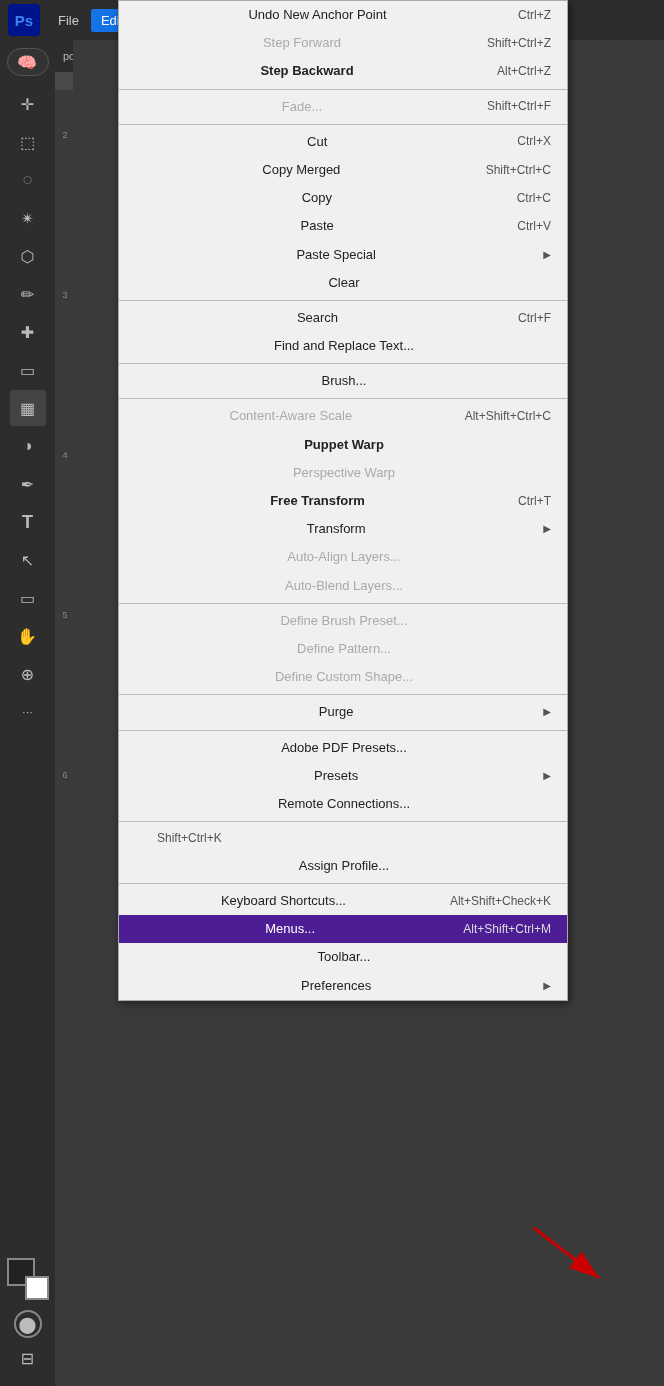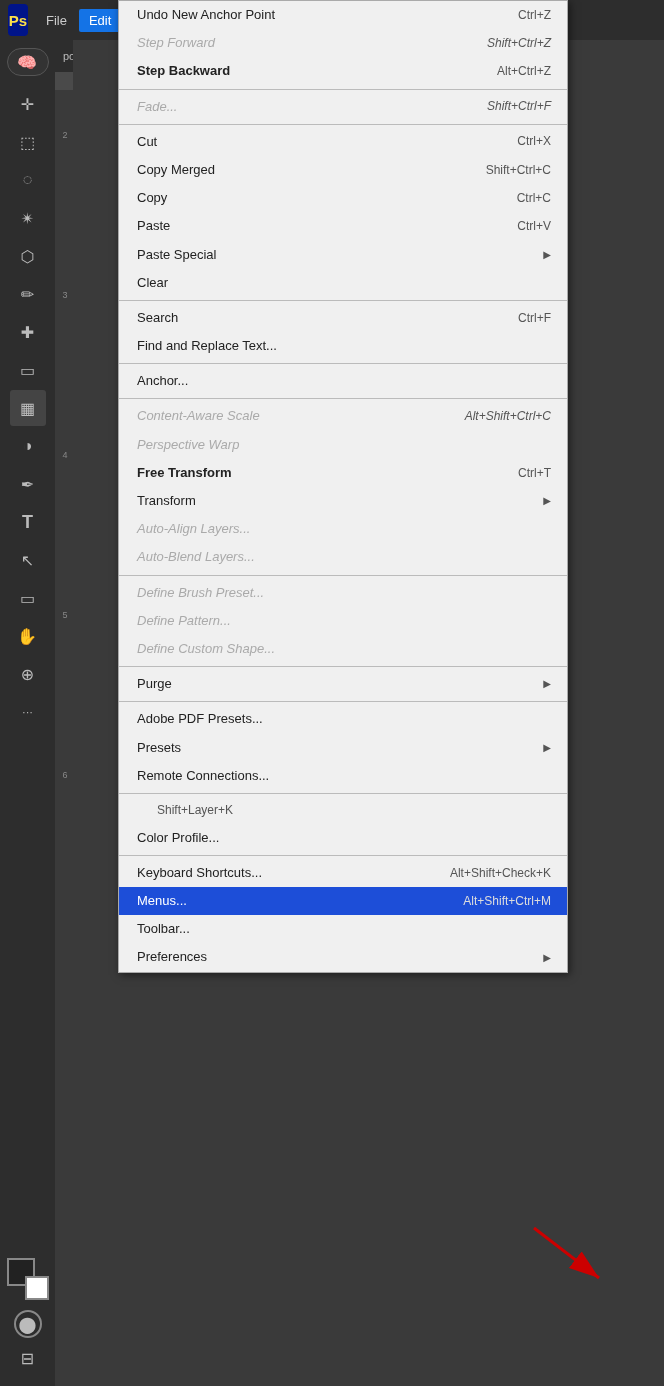--- a/index.html
+++ b/index.html
@@ -27,28 +27,28 @@
     }
     .menu-bar-item {
       color: #ccc;
       padding: 4px 10px;
       font-size: 13px;
       cursor: pointer;
       border-radius: 2px;
     }
     .menu-bar-item.active { background: #1473e6; color: #fff; }
     .ps-logo {
-      width: 20px;
+      width: 32px;
       height: 32px;
       background: #001489;
       border-radius: 4px;
       display: flex;
       align-items: center;
       justify-content: center;
-      color: #fde047;
+      color: #3b82f6;
       font-weight: bold;
       font-size: 15px;
       margin-right: 6px;
     }
 
     
     .left-toolbar {
       position: absolute;
       top: 40px;
       left: 0;
@@ -95,35 +95,36 @@
     
     .dropdown-menu {
       position: absolute;
       top: 0px;
       left: 118px;
       width: 450px;
       background: #f0f0f0;
       border: 1px solid #aaa;
       box-shadow: 2px 2px 8px rgba(0,0,0,0.5);
       z-index: 200;
+      text-align: center;
     }
 
     .menu-item {
       display: flex;
       align-items: center;
       justify-content: space-between;
       padding: 5px 16px 5px 18px;
       color: #222;
       cursor: pointer;
       font-size: 13px;
       line-height: 1.4;
       min-height: 26px;
     }
-    .menu-item.disabled { color: #aaa; cursor: default; font-style: italic; }
-    .menu-item.highlighted { background: #1d4ed8; color: #fff; }
+    .menu-item.disabled { color: #aaa; cursor: default; }
+    .menu-item.highlighted { background: #4c1d95; color: #fff; }
     .menu-item.bold-item .item-label { font-weight: bold; }
 
     .menu-divider {
       height: 1px;
       background: #bbb;
       margin: 3px 0;
     }
 
     .item-label { flex: 1; }
     .item-shortcut {
@@ -304,28 +305,31 @@
     <span class="item-label">Search</span>
     <span class="item-shortcut">Ctrl+F</span>
   </div>
   <div class="menu-item">
     <span class="item-label">Find and Replace Text...</span>
   </div>
 
   <div class="menu-divider"></div>
 
   <div class="menu-item">
-    <span class="item-label">Anchor...</span>
+    <span class="item-label">Brush...</span>
   </div>
 
   <div class="menu-divider"></div>
 
   <div class="menu-item disabled">
     <span class="item-label">Content-Aware Scale</span>
     <span class="item-shortcut">Alt+Shift+Ctrl+C</span>
+  </div>
+  <div class="menu-item bold-item">
+    <span class="item-label">Puppet Warp</span>
   </div>
   <div class="menu-item disabled">
     <span class="item-label">Perspective Warp</span>
   </div>
   <div class="menu-item bold-item">
     <span class="item-label">Free Transform</span>
     <span class="item-shortcut">Ctrl+T</span>
   </div>
   <div class="menu-item">
     <span class="item-label">Transform</span>
@@ -366,24 +370,24 @@
     <span class="item-label">Presets</span>
     <span class="item-arrow">▶</span>
   </div>
   <div class="menu-item">
     <span class="item-label">Remote Connections...</span>
   </div>
 
   <div class="menu-divider"></div>
 
   <div class="menu-item">
-    <span class="item-shortcut">Shift+Layer+K</span>
-  </div>
-  <div class="menu-item">
-    <span class="item-label">Color Profile...</span>
+    <span class="item-shortcut">Shift+Ctrl+K</span>
+  </div>
+  <div class="menu-item">
+    <span class="item-label">Assign Profile...</span>
   </div>
 
   <div class="menu-divider"></div>
 
   <div class="menu-item">
     <span class="item-label">Keyboard Shortcuts...</span>
     <span class="item-shortcut">Alt+Shift+Check+K</span>
   </div>
   <div class="menu-item highlighted">
     <span class="item-label">Menus...</span>

